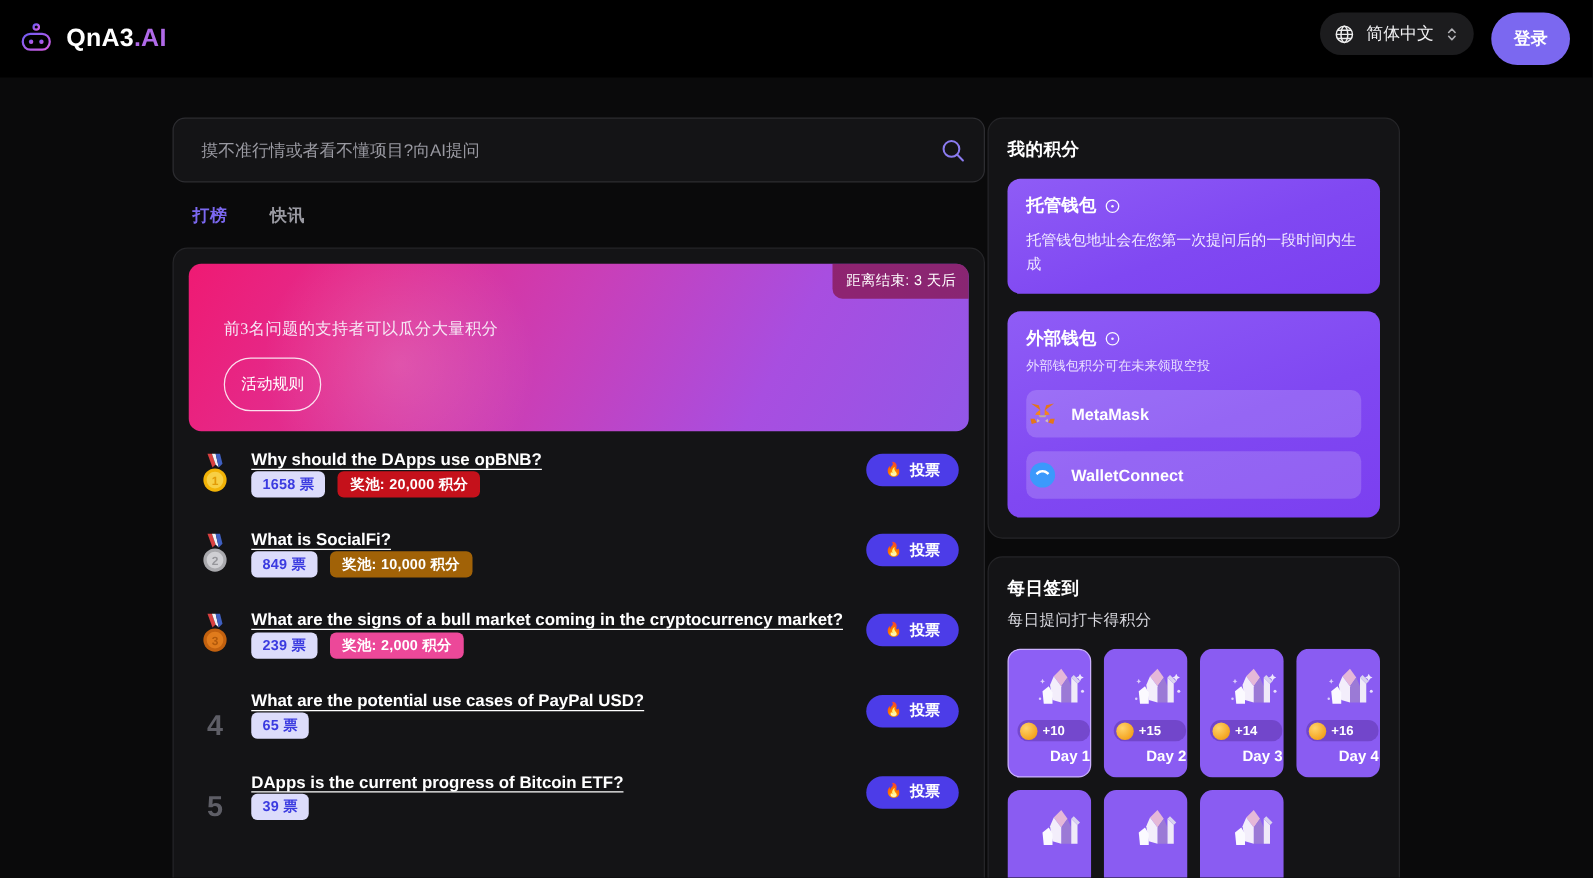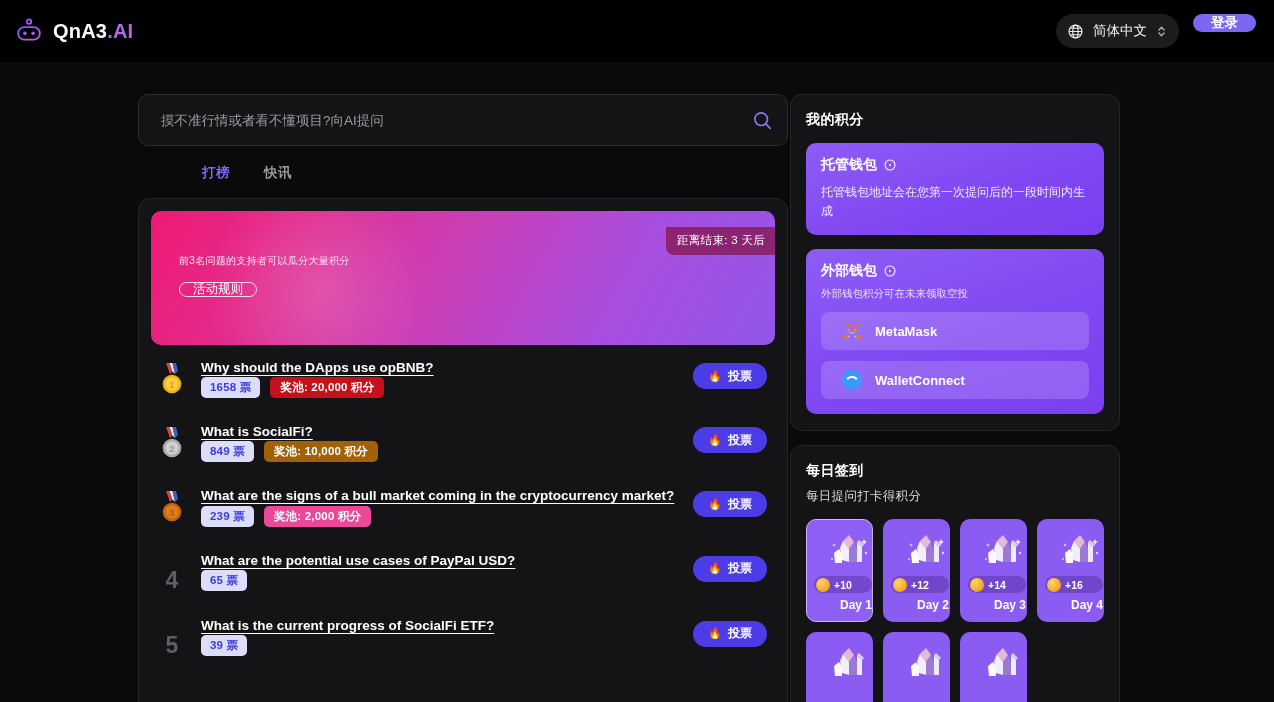--- a/index.html
+++ b/index.html
@@ -31,21 +31,21 @@
     display: flex; align-items: center; gap: 9px;
     background: #1c1c1e; border-radius: 999px;
     height: 34px; padding: 0 12px 0 11px;
     color: #f2f2f4; font-size: 13.5px;
   }
   .globe-ic { width: 17px; height: 17px; display: block; opacity: .92; }
   .spin-ic { width: 11px; height: 17px; display: block; opacity: .8; }
   .login-btn {
     background: #7b68f0; color: #ffffff;
     border: none; border-radius: 999px;
-    height: 18px; padding: 0 18px;
+    height: 42px; padding: 0 18px;
     font-size: 13.5px; font-weight: bold;
     font-family: inherit; cursor: pointer;
     display: flex; align-items: center;
   }
 
   
   .page {
     display: flex; gap: 2px;
     padding: 32px 144px 0 138px;
     height: 640px;
@@ -67,21 +67,21 @@
   .search-input::placeholder { color: #9a9aa2; }
   .search-ic { width: 21px; height: 21px; display: block; }
 
   
   .tabs { display: flex; gap: 34px; padding: 18px 4px 0 16px; }
   .tab {
     font-size: 13.5px; color: #9a9aa2;
     font-weight: bold; cursor: pointer;
     letter-spacing: .5px;
   }
-  .tab.active { color: #7b68f0; margin-left: 48px; }
+  .tab.active { color: #7b68f0; }
 
   
   .list-card {
     margin-top: 16px;
     background: #141416;
     border: 1px solid #252528;
     border-radius: 12px;
     padding: 12px;
     height: 516px; overflow: hidden;
   }
@@ -98,33 +98,33 @@
     content: ""; position: absolute;
     left: 8%; top: -30%; width: 38%; height: 180%;
     background: radial-gradient(ellipse at center, rgba(255,255,255,.16) 0%, rgba(255,255,255,0) 65%);
     pointer-events: none;
   }
   .banner-title {
     font-size: 19px; font-weight: bold; color: #ffffff;
     letter-spacing: .6px; position: relative; z-index: 2;
   }
   .banner-sub {
-    margin-top: 13px; font-size: 10px; color: #f6e8f6;
-    letter-spacing: .3px; position: relative; z-index: 2;
+    margin-top: 13px; font-size: 13px; color: #f6e8f6;
+    letter-spacing: .3px; position: relative; z-index: 2; font-family: Liberation Serif, serif;
   }
   .banner-rule {
     margin-top: 14px; display: inline-flex; align-items: center;
-    height: 15px; padding: 0 13px;
+    height: 43px; padding: 0 13px;
     border: 1px solid rgba(255,255,255,.85);
     border-radius: 999px; color: #ffffff;
     font-size: 12.5px; cursor: pointer;
     position: relative; z-index: 2;
   }
   .banner-countdown {
-    position: absolute; top: 16px; right: 0;
+    position: absolute; top: 0; right: 0;
     background: rgba(128,10,44,.62);
     color: #ffffff; font-size: 11.5px;
     padding: 6px 10px 7px 11px;
     border-bottom-left-radius: 8px;
     letter-spacing: .3px; z-index: 3;
   }
 
   
   .rank-row {
     display: flex; align-items: flex-start;
@@ -195,21 +195,21 @@
   .wallet-desc {
     margin-top: 9px; font-size: 12px; color: #f0e9ff;
     line-height: 1.55;
   }
   .wallet-desc.small { margin-top: 5px; font-size: 10.5px; color: #e9ddff; }
   .wallet-opt {
     margin-top: 11px; height: 38px;
     background: rgba(255,255,255,.17);
     border-radius: 8px;
     display: flex; align-items: center; gap: 12px;
-    padding: 0 20px; cursor: pointer;
+    padding: 0 2px; cursor: pointer;
   }
   .wallet-opt-ic { width: 22px; height: 22px; display: block; flex: 0 0 22px; }
   .wallet-opt-label { font-size: 13px; font-weight: bold; color: #ffffff; }
   .wallet-help {
     margin-top: 13px; text-align: right;
     font-size: 11px; color: #ffffff; cursor: pointer;
     letter-spacing: .3px;
   }
 
   
@@ -410,21 +410,21 @@
           <span class="flame">🔥</span>
           <span>投票</span>
         </button>
       </div>
 
       <div class="rank-row">
         <div class="rank-mark">
           <span class="rank-num">5</span>
         </div>
         <div class="rank-body">
-          <div class="rank-title">What is the current progress of SocialFi ETF?</div>
+          <div class="rank-title">DApps is the current progress of Bitcoin ETF?</div>
           <div class="rank-badges">
             <span class="votes-badge">39 票</span>
           </div>
         </div>
         <button class="vote-btn">
           <span class="flame">🔥</span>
           <span>投票</span>
         </button>
       </div>
 
@@ -530,21 +530,21 @@
               <path d="M36 18 31 13 33 11 38 16Z" fill="#d9d2ef"></path>
               <path d="M8 24 13 20 16 25 16 34 9 34Z" fill="#fbfaff"></path>
               <path d="M38 10l1 2 2 1-2 1-1 2-1-2-2-1 2-1Z" fill="#ffffff" opacity=".85"></path>
               <path d="M8 14l.7 1.5L10 16l-1.3.6L8 18l-.7-1.4L6 16l1.3-.5Z" fill="#ffffff" opacity=".7"></path>
               <circle cx="40" cy="24" r="1.2" fill="#ffffff" opacity=".8"></circle>
               <circle cx="6" cy="30" r="1" fill="#ffffff" opacity=".7"></circle>
             </svg>
           </span>
           <div class="day-pill">
             <span class="coin"></span>
-            <span class="day-pill-val">+12</span>
+            <span class="day-pill-val">+15</span>
           </div>
           <div class="day-label">Day 2</div>
         </div>
 
         <div class="day-card">
           <span>
             <svg class="gem" viewBox="0 0 46 44">
               <path d="M17 12 23 6 28 13 23 20Z" fill="#e5b8d8"></path>
               <path d="M23 20 28 13 31 20 31 33 23 33Z" fill="#9b7ad6"></path>
               <path d="M17 12 23 20 23 33 16 31 14 19Z" fill="#f3eefb"></path>

